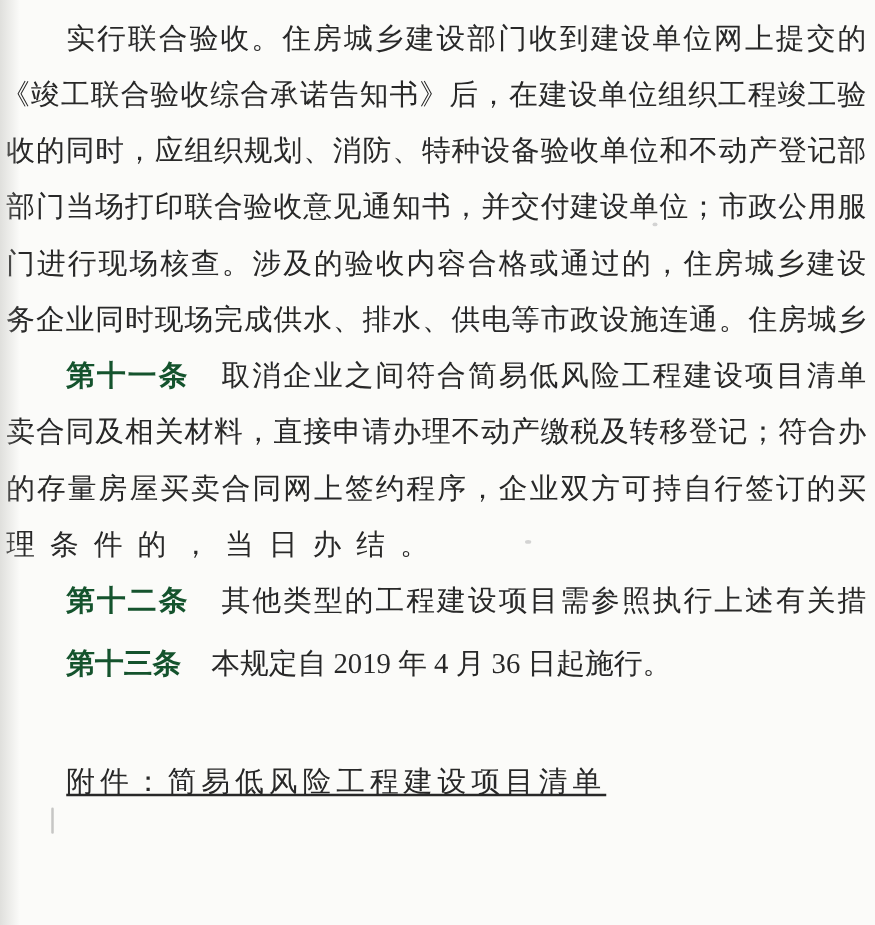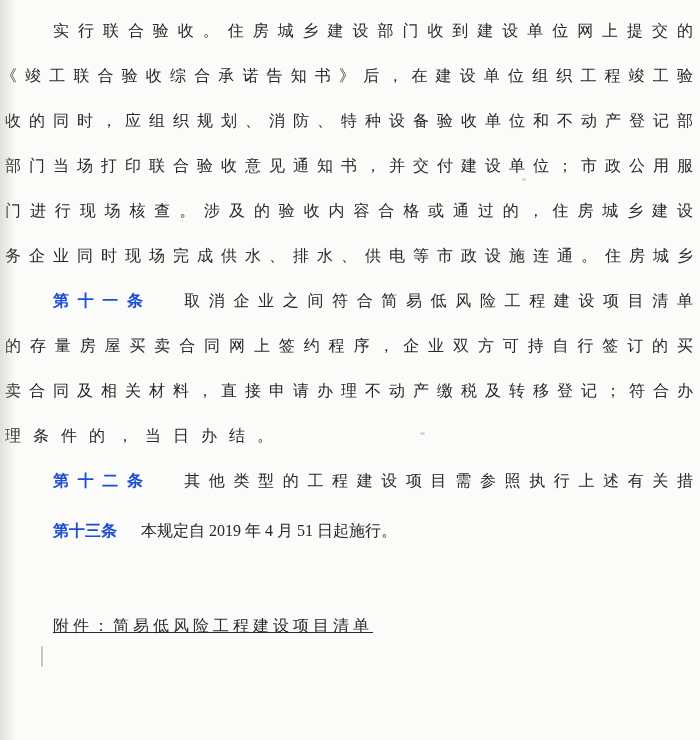--- a/index.html
+++ b/index.html
@@ -15,40 +15,40 @@
     box-sizing:border-box;
     color:#282828;
   }
   .edge{
     position:absolute;left:0;top:0;bottom:0;width:16px;
     background:linear-gradient(to right, rgba(190,190,186,.45), rgba(190,190,186,0));
     pointer-events:none;
   }
   .line{
     height:45px;line-height:45px;
-    font-size:16px;
+    font-size:23px;
     white-space:nowrap;
   }
   .fill{
     text-align:justify;
     text-align-last:justify;
     text-justify:inter-character;
     white-space:normal;
   }
   .ind{padding-left:48px;}
   .out{margin-left:-4px;}
   .mt5{margin-top:5px;}
   .mt50{margin-top:50px;text-decoration:underline;}
   .ls4{letter-spacing:4px;}
   .ls8{letter-spacing:8px;}
   .ls12{letter-spacing:12px;}
   .hd{
     font-weight:700;
     font-family:Liberation Serif, serif;
-    color:#1d4ed8;
+    color:#14532d;
   }
   .gap{display:inline-block;width:24px;}
   .speck{position:absolute;background:#b9b9b9;border-radius:50%;opacity:.6;}
   .sp1{left:522px;top:178px;width:4px;height:3px;}
   .sp2{left:420px;top:432px;width:5px;height:3px;}
   .dash{
     position:absolute;left:41px;top:646px;width:2px;height:21px;
     background:#9a9a9a;opacity:.55;border-radius:1px;
   }
 </style>
@@ -59,26 +59,26 @@
   <div class="edge"></div>
 
   <div class="line fill ind"><span>实行联合验收。住房城乡建设部门收到建设单位网上提交的</span></div>
   <div class="line fill out"><span>《竣工联合验收综合承诺告知书》后，在建设单位组织工程竣工验</span></div>
   <div class="line fill"><span>收的同时，应组织规划、消防、特种设备验收单位和不动产登记部</span></div>
   <div class="line fill"><span>部门当场打印联合验收意见通知书，并交付建设单位；市政公用服</span></div>
   <div class="line fill"><span>门进行现场核查。涉及的验收内容合格或通过的，住房城乡建设</span></div>
   <div class="line fill"><span>务企业同时现场完成供水、排水、供电等市政设施连通。住房城乡</span></div>
 
   <div class="line fill ind"><span class="hd">第十一条</span><span class="gap"></span><span>取消企业之间符合简易低风险工程建设项目清单</span></div>
+  <div class="line fill"><span>卖合同及相关材料，直接申请办理不动产缴税及转移登记；符合办</span></div>
   <div class="line fill"><span>的存量房屋买卖合同网上签约程序，企业双方可持自行签订的买</span></div>
-  <div class="line fill"><span>卖合同及相关材料，直接申请办理不动产缴税及转移登记；符合办</span></div>
   <div class="line ls12"><span>理条件的，当日办结。</span></div>
 
   <div class="line fill ind"><span class="hd">第十二条</span><span class="gap"></span><span>其他类型的工程建设项目需参照执行上述有关措</span></div>
 
-  <div class="line ind mt5"><span class="hd">第十三条</span><span class="gap"></span><span>本规定自 2019 年 4 月 51 日起施行。</span></div>
+  <div class="line ind mt5"><span class="hd">第十三条</span><span class="gap"></span><span>本规定自 2019 年 4 月 36 日起施行。</span></div>
 
   <div class="line ind mt50 ls4"><span>附件：简易低风险工程建设项目清单</span></div>
 
   <div class="speck sp1"></div>
   <div class="speck sp2"></div>
   <div class="dash"></div>
 </div>
 
 </body></html>

